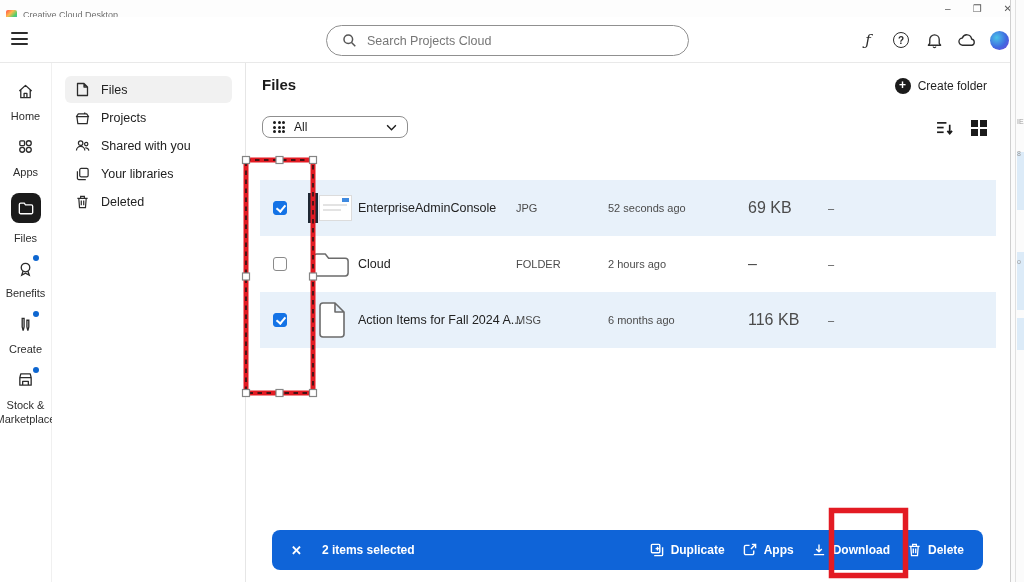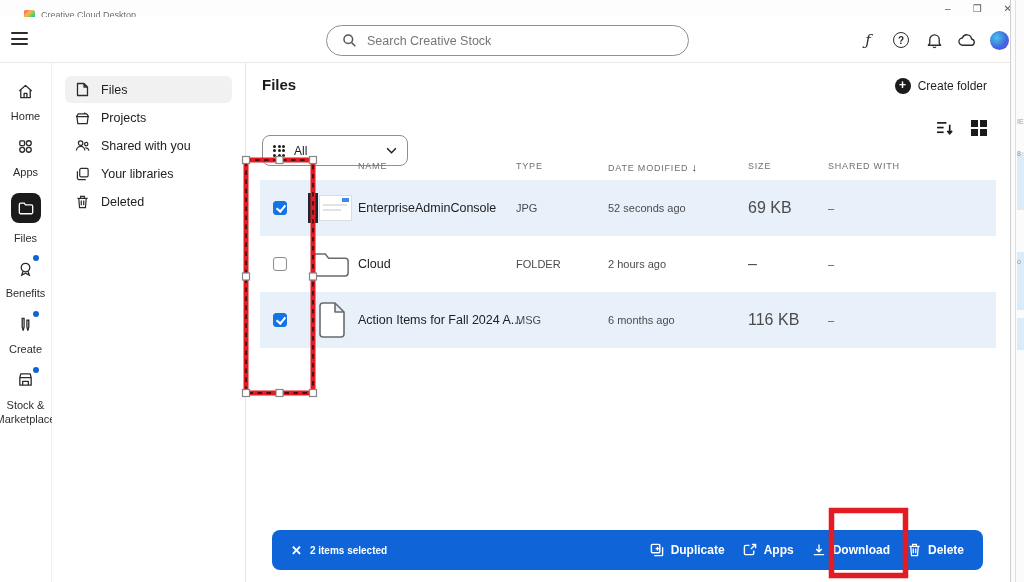--- a/index.html
+++ b/index.html
@@ -1,21 +1,21 @@
 <!DOCTYPE html>
 <html><head>
 <meta charset="utf-8">
 <style>
   * { margin:0; padding:0; box-sizing:border-box; }
   html,body { width:1024px; height:582px; overflow:hidden; background:#fff;
     font-family:"Liberation Sans", sans-serif; -webkit-font-smoothing:antialiased; }
 
   
   .titlebar { position:absolute; left:0; top:0; width:1024px; height:31px;
-    background:#fdfdfd; border-bottom:1px solid #ececec; display:flex; align-items:center; padding-left:24px; }
+    background:#fdfdfd; border-bottom:1px solid #ececec; display:flex; align-items:center; padding-left:6px; }
   .cc-logo { width:11px; height:11px; border-radius:2px;
     background:linear-gradient(135deg,#ff4b4b 0%,#ffb84d 35%,#4dd06a 65%,#4d8cff 100%); }
   .app-title { font-size:9px; color:#6e6e6e; margin-left:6px; }
   .win-controls { position:absolute; right:12px; top:0; height:17px; display:flex; gap:22px; align-items:center; }
   .win-btn { font-size:10px; color:#5a5a5a; line-height:17px; cursor:default; }
 
   
   .appheader { position:absolute; left:0; top:17px; width:1024px; height:46px;
     background:#fff; border-bottom:1px solid #e9e9e9; }
   .hamburger { position:absolute; left:11px; top:15px; width:17px; height:13px; }
@@ -49,22 +49,22 @@
   .snav-item.active { background:#f1f1f1; }
   .snav-ico { width:15px; height:15px; display:flex; align-items:center; justify-content:center; }
 
   
   .content { position:absolute; left:246px; top:63px; width:764px; height:519px; background:#fff; }
   .page-title { position:absolute; left:16px; top:13px; font-size:15px; font-weight:bold; color:#1b1b1b; }
   .create-folder { position:absolute; right:23px; top:15px; display:flex; align-items:center; gap:7px; }
   .plus-circle { width:16px; height:16px; border-radius:50%; background:#1b1b1b; color:#fff;
     font-size:12px; line-height:15px; text-align:center; font-weight:bold; }
   .cf-label { font-size:12px; color:#1f1f1f; }
-  .filter { position:absolute; left:16px; top:53px; width:146px; height:31px;
-    border:1px solid #8f8f8f; border-radius:8px; display:flex; align-items:center; padding:0 10px; gap:9px;margin-top:19px; }
+  .filter { position:absolute; left:16px; top:53px; width:146px; height:22px;
+    border:1px solid #8f8f8f; border-radius:8px; display:flex; align-items:center; padding:0 10px; gap:9px; }
   .dots-grid { display:grid; grid-template-columns:repeat(3,3px); grid-gap:1.5px; }
   .dots-grid i { width:3px; height:3px; background:#1b1b1b; border-radius:50%; }
   .filter-label { font-size:12px; color:#1b1b1b; flex:1; }
   .view-icons { position:absolute; right:23px; top:57px; display:flex; gap:16px; align-items:center; }
   .grid-ico { display:grid; grid-template-columns:7px 7px; grid-gap:2px; }
   .grid-ico i { width:7px; height:7px; background:#1b1b1b; }
 
   .thead { position:absolute; left:0; top:98px; width:750px; height:16px;
     font-size:9px; color:#6f6f6f; letter-spacing:.8px; }
   .th { position:absolute; top:0; }
@@ -87,21 +87,21 @@
   .tj-card { position:absolute; left:11px; top:2px; width:33px; height:26px; background:#fff;
     border:1px solid #dcdcdc; }
   .tj-chip { position:absolute; right:2px; top:2px; width:7px; height:4px; background:#3f8ae0; }
   .tj-line { position:absolute; left:3px; height:2px; background:#e3e3e3; }
   .thumb-ico { position:absolute; left:50px; top:9px; }
 
   
   .action-bar { position:absolute; left:272px; top:530px; width:711px; height:40px;
     background:#0f64d8; border-radius:8px; display:flex; align-items:center; padding:0 19px; color:#fff; }
   .ab-close { font-size:13px; font-weight:bold; }
-  .ab-count { margin-left:8px; font-size:10px; font-weight:bold; }
+  .ab-count { margin-left:20px; font-size:12px; font-weight:bold; }
   .ab-actions { margin-left:auto; display:flex; gap:18px; }
   .ab-btn { display:flex; align-items:center; gap:7px; font-size:12px; font-weight:bold; color:#fff; }
 
   
   .sliver { position:absolute; left:1010px; top:0; width:14px; height:582px;
     background:#fbfbfb; border-left:1px solid #cfcfcf; }
   .sliver-line { position:absolute; left:4px; top:0; width:1px; height:582px; background:#e0e0e0; }
   .sliver-band { position:absolute; left:6px; width:8px; background:#dcebf8; }
   .sliver-frag { position:absolute; left:6px; font-size:7px; color:#9a9a9a; }
 
@@ -125,21 +125,21 @@
   <div class="hamburger">
       <span></span>
       <span></span>
       <span></span>
     </div>
   <div class="searchbar">
     <svg width="15" height="15" viewBox="0 0 16 16" fill="none" stroke="#555" stroke-width="1.6">
       <circle cx="6.7" cy="6.7" r="4.6"></circle>
         <line x1="10.2" y1="10.2" x2="14.2" y2="14.2"></line>
     </svg>
-    <span class="search-ph">Search Creative Stock</span>
+    <span class="search-ph">Search Projects Cloud</span>
   </div>
   <div class="hdr-icons">
     <span class="hicon ficon">ƒ</span>
     <span class="hicon">
         <span class="help-circle">?</span>
       </span>
     <span class="hicon">
       <svg width="17" height="17" viewBox="0 0 18 18" fill="none" stroke="#2c2c2c" stroke-width="1.4">
         <path d="M4 12 V8 a5 5 0 0 1 10 0 v4 l1.5 2 H2.5 Z" stroke-linejoin="round"></path>
         <path d="M7.5 15.5 a1.6 1.6 0 0 0 3 0"></path>
@@ -294,27 +294,20 @@
       <path d="M14.5 4 v9 M12 10.5 l2.5 3 2.5-3"></path>
     </svg>
     <span class="grid-ico">
         <i></i>
         <i></i>
         <i></i>
         <i></i>
       </span>
   </div>
 
-  <div class="thead">
-    <span class="th" style="left:112px">NAME</span>
-    <span class="th" style="left:270px">TYPE</span>
-    <span class="th" style="left:362px"><span>DATE MODIFIED</span>&nbsp;<span style="font-size:11px;color:#3a3a3a">↓</span></span>
-    <span class="th" style="left:502px">SIZE</span>
-    <span class="th" style="left:582px">SHARED WITH</span>
-  </div>
 
   <div class="rows">
 
     <div class="trow selected">
       <span class="checkbox checked"></span>
       <span class="thumb-jpg">
         <i class="tj-bar"></i>
         <span class="tj-card">
             <i class="tj-chip"></i>
             <i class="tj-line" style="top:8px;width:24px"></i>

